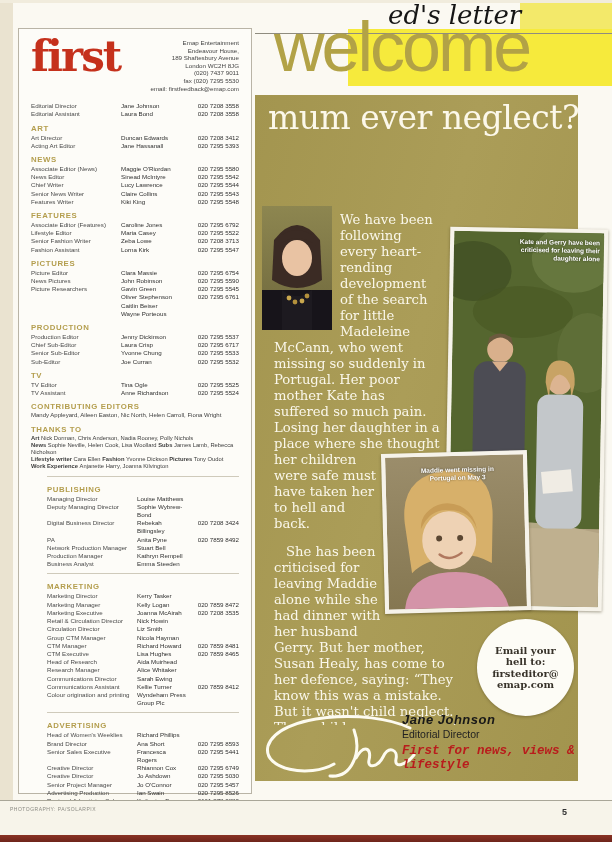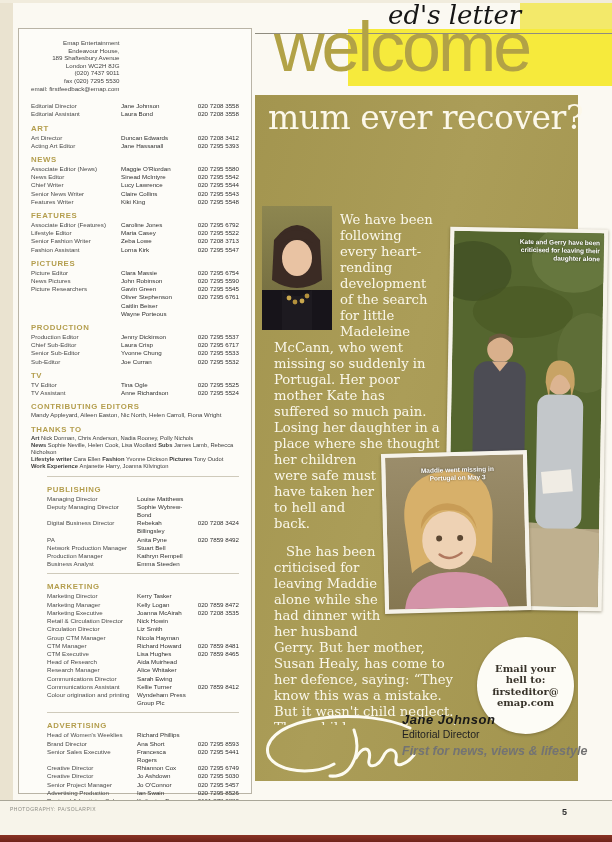--- a/index.html
+++ b/index.html
@@ -58,50 +58,51 @@
   .sp-c{float:right;clear:right;width:104px;height:104px;}
 
   .photo{position:absolute;background:#f6f3ea;box-shadow:0 1px 3px rgba(60,50,20,.45);padding:4px;}
   .photo1{left:447px;top:228px;width:150px;height:374px;transform:rotate(1deg);}
   .photo2{left:383px;top:452px;width:138px;height:152px;transform:rotate(-1.5deg);}
   .cap{position:absolute;color:#fff;font-size:6.5px;font-weight:700;line-height:8px;
        text-shadow:0 0 2px rgba(0,0,0,.6);}
   .cap1{right:8px;top:10px;width:92px;text-align:right;}
   .cap2{left:30px;top:14px;width:92px;text-align:center;}
 
-  .email-circle{position:absolute;left:477px;top:637px;width:97px;height:97px;border-radius:50%;
+  .email-circle{position:absolute;left:477px;top:619px;width:97px;height:97px;border-radius:50%;
                 background:#fdfcf6;display:flex;flex-direction:column;align-items:center;
                 justify-content:center;box-shadow:0 1px 3px rgba(60,50,20,.35);}
   .email-circle div{font-family:"DejaVu Serif",serif;font-size:10px;font-weight:700;
                     line-height:11.5px;color:#38332a;}
 
   .sig-svg{position:absolute;left:258px;top:712px;}
   .sigblock{position:absolute;left:402px;top:712px;}
   .sig-name{font-size:13px;font-weight:700;font-style:italic;color:#181818;letter-spacing:.5px;}
   .sig-role{font-size:10.5px;color:#222;margin-top:1px;}
-  .tagline{position:absolute;left:402px;top:744px;font-family:Liberation Sans, sans-serif;font-style:italic;
-           font-weight:700;font-size:12.5px;color:#737373;}
+  .tagline{position:absolute;left:402px;top:744px;font-family:Liberation Mono, monospace;font-style:italic;
+           font-weight:700;font-size:12.5px;color:#b91c1c;}
 
   
   .foot-rule{position:absolute;left:0;top:800px;width:612px;height:1px;background:#a9a698;}
   .foot-cream{position:absolute;left:0;top:801px;width:612px;height:34px;background:#f7f4ea;}
   .pageno{position:absolute;left:562px;top:807px;font-size:9px;font-weight:700;color:#333;}
   .credit{position:absolute;left:10px;top:806px;font-size:5px;letter-spacing:.5px;color:#8b8a83;}
   .botbar{position:absolute;left:0;top:835px;width:612px;height:7px;
           background:linear-gradient(#8a3325,#6e241a);}
 </style>
 </head>
 <body>
 
 <div class="page">
   <div class="edge-left"></div>
   <div class="edge-top"></div>
 
   <div class="dirbox">
     <div class="mast">
+      <div class="logo">first</div>
       <div class="addr" id="addr">
           <div>Emap Entertainment</div>
           <div>Endeavour House,</div>
           <div>189 Shaftesbury Avenue</div>
           <div>London WC2H 8JG</div>
           <div>(020) 7437 9011</div>
           <div>fax (020) 7295 5530</div>
           <div>email: firstfeedback@emap.com</div>
         </div>
     </div>
@@ -441,21 +442,21 @@
 
   <div class="hl2"></div>
   <div class="hl1"></div>
   <div class="kicker-rule"></div>
   <div class="kicker">ed's letter</div>
   <div class="welcome">welcome</div>
 
   <div class="gold"></div>
 
   <div class="headline">
-    <div>mum ever recover?</div>
+    <div>mum ever neglect?</div>
   </div>
 
   <div class="edphoto">
     <svg width="70" height="124" viewBox="0 0 70 124">
       <defs>
           <linearGradient id="edbg" x1="0" y1="0" x2="0" y2="1">
         <stop offset="0" stop-color="#8d8650"></stop>
             <stop offset="1" stop-color="#6e673c"></stop>
           </linearGradient>
         </defs>

